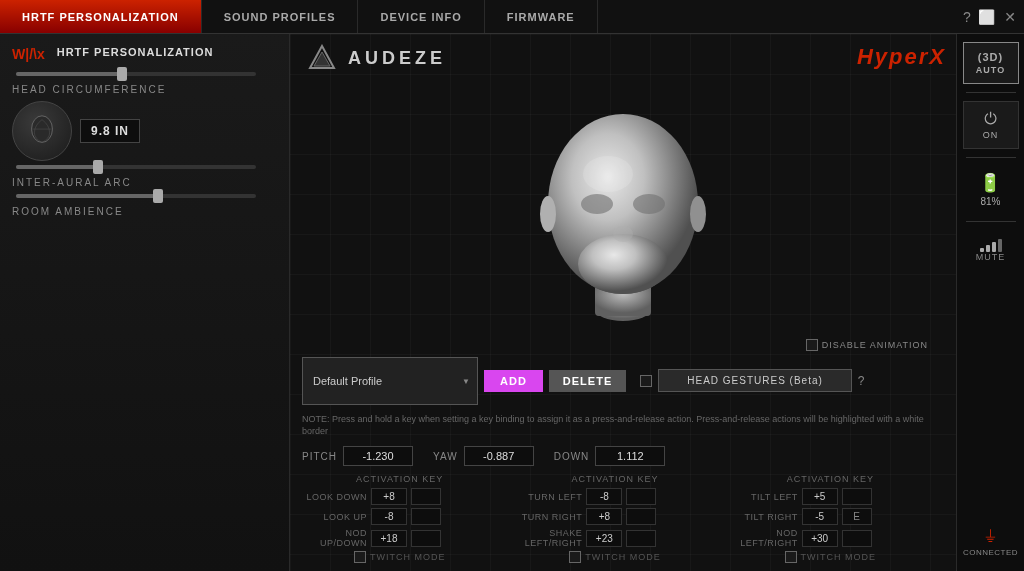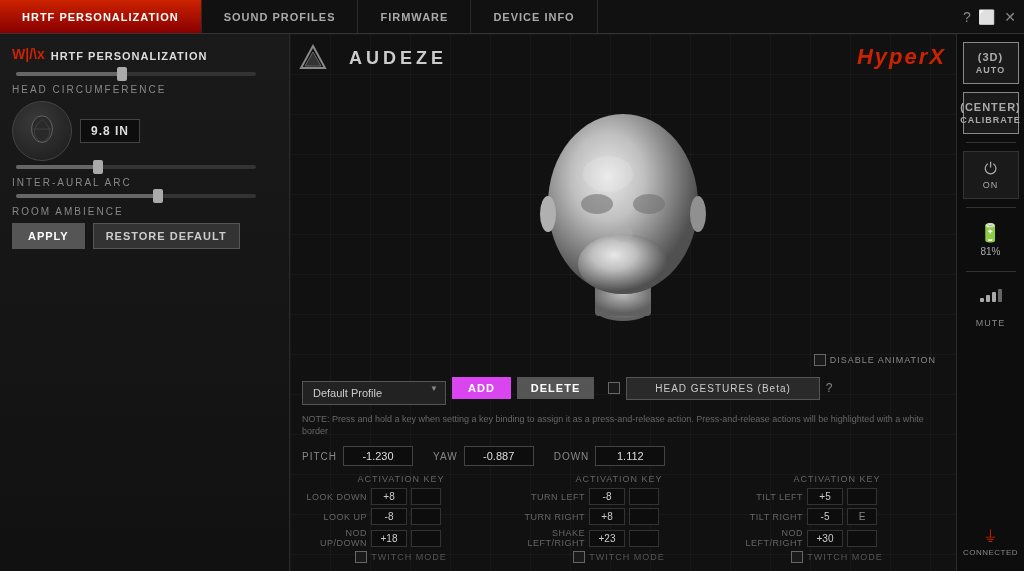--- a/index.html
+++ b/index.html
@@ -59,22 +59,22 @@
     
     .left-panel {
       width: 290px;
       background: linear-gradient(180deg, #1a1a1a 0%, #111 100%);
       border-right: 1px solid #2a2a2a;
       padding: 12px;
       position: relative;
     }
     .panel-title {
       display: flex;
-      align-items: flex-end;
-      gap: 6px;
+      align-items: flex-start;
+      gap: 12px;
       margin-bottom: 10px;
     }
     .panel-title-text {
       font-size: 11px;
       font-weight: bold;
       letter-spacing: 1px;
       color: #ddd;
     }
     .waveform-icon {
       color: #cc2200;
@@ -196,24 +196,24 @@
       background-image: 
         linear-gradient(rgba(255,255,255,0.03) 1px, transparent 1px),
         linear-gradient(90deg, rgba(255,255,255,0.03) 1px, transparent 1px);
       background-size: 40px 40px;
     }
 
     
     .audeze-header {
       position: absolute;
       top: 10px;
-      left: 9px;
-      display: flex;
-      align-items: center;
-      gap: 22px;
+      left: 18px;
+      display: flex;
+      align-items: center;
+      gap: 12px;
     }
     .audeze-text {
       font-size: 18px;
       font-weight: bold;
       letter-spacing: 4px;
       color: #ccc;
     }
 
     
     .hyperx-logo {
@@ -235,21 +235,21 @@
       transform: translateX(-50%);
       width: 220px;
       height: 260px;
     }
 
     
     .controls-area {
       position: absolute;
       bottom: 0;
       left: 0;
-      right: 8px;
+      right: 16px;
       padding: 8px 12px;
     }
     .disable-anim-row {
       display: flex;
       justify-content: flex-end;
       margin-bottom: 6px;
       align-items: center;
       gap: 4px;
     }
     .checkbox-box {
@@ -269,25 +269,24 @@
       display: flex;
       align-items: center;
       gap: 6px;
       margin-bottom: 8px;
     }
     .profile-select {
       background: #222;
       border: 1px solid #555;
       color: #ccc;
       font-size: 11px;
-      padding: 5px 10px;
-      width: 144px;
+      padding: 17px 10px;
+      width: 176px;
       appearance: none;
       cursor: pointer;
-      margin-top: 9px;
     }
     .btn-add {
       background: #d946ef;
       color: #fff;
       border: none;
       font-size: 11px;
       font-weight: bold;
       letter-spacing: 1px;
       padding: 5px 16px;
       cursor: pointer;
@@ -483,21 +482,21 @@
     .battery-pct {
       font-size: 10px;
       color: #aaa;
     }
     .mute-container {
       width: 56px;
       display: flex;
       flex-direction: column;
       align-items: center;
       padding: 6px 4px;
-      gap: 16px;
+      gap: 0;
       cursor: pointer;
     }
     .mute-label {
       font-size: 9px;
       color: #888;
       letter-spacing: 1px;
     }
     .connected-container {
       width: 56px;
       display: flex;
@@ -552,24 +551,24 @@
 <body>
 
 <div class="top-nav">
   <div class="top-nav-item active">
     <span>HRTF PERSONALIZATION</span>
   </div>
   <div class="top-nav-item">
     <span>SOUND PROFILES</span>
   </div>
   <div class="top-nav-item">
-    <span>FIRMWARE</span>
+    <span>DEVICE INFO</span>
   </div>
   <div class="top-nav-item">
-    <span>DEVICE INFO</span>
+    <span>FIRMWARE</span>
   </div>
   <div class="top-nav-icons">
     <span class="top-nav-icon">?</span>
     <span class="top-nav-icon">⬜</span>
     <span class="top-nav-icon">✕</span>
   </div>
 </div>
 
 <div class="main-layout">
 
@@ -606,24 +605,20 @@
     <div class="measurement-label">INTER-AURAL ARC</div>
 
     <div class="measurement-slider-row">
       <div class="mslider">
         <div class="mslider-fill" style="width:60%"></div>
         <div class="mslider-thumb" style="left:57%"></div>
       </div>
     </div>
     <div class="room-label">ROOM AMBIENCE</div>
 
-    <div class="action-buttons">
-      <button class="btn-apply">APPLY</button>
-      <button class="btn-restore">RESTORE DEFAULT</button>
-    </div>
   </div>
 
   <div class="center-panel">
     <div class="grid-bg"></div>
 
     <div class="audeze-header">
       <svg width="28" height="28" viewBox="0 0 28 28">
         <polygon points="14,2 26,24 2,24" fill="none" stroke="#888" stroke-width="2"></polygon>
         <polygon points="14,8 22,22 6,22" fill="#333" stroke="#666" stroke-width="1"></polygon>
       </svg>
@@ -779,24 +774,20 @@
     </div>
   </div>
 
   <div class="right-panel">
 
     <div class="right-btn active-3d">
       <span class="btn-top-text">(3D)</span>
       <span style="font-size:9px;">AUTO</span>
     </div>
 
-    <div class="right-btn active-center" style="margin-top:4px;">
-      <span class="btn-top-text">(CENTER)</span>
-      <span style="font-size:9px;">CALIBRATE</span>
-    </div>
 
     <div class="right-divider"></div>
 
     <div class="right-btn-on">
       <span class="power-icon">⏻</span>
       <span style="font-size:9px;color:#aaa;letter-spacing:1px;">ON</span>
     </div>
 
     <div class="right-divider"></div>
 

